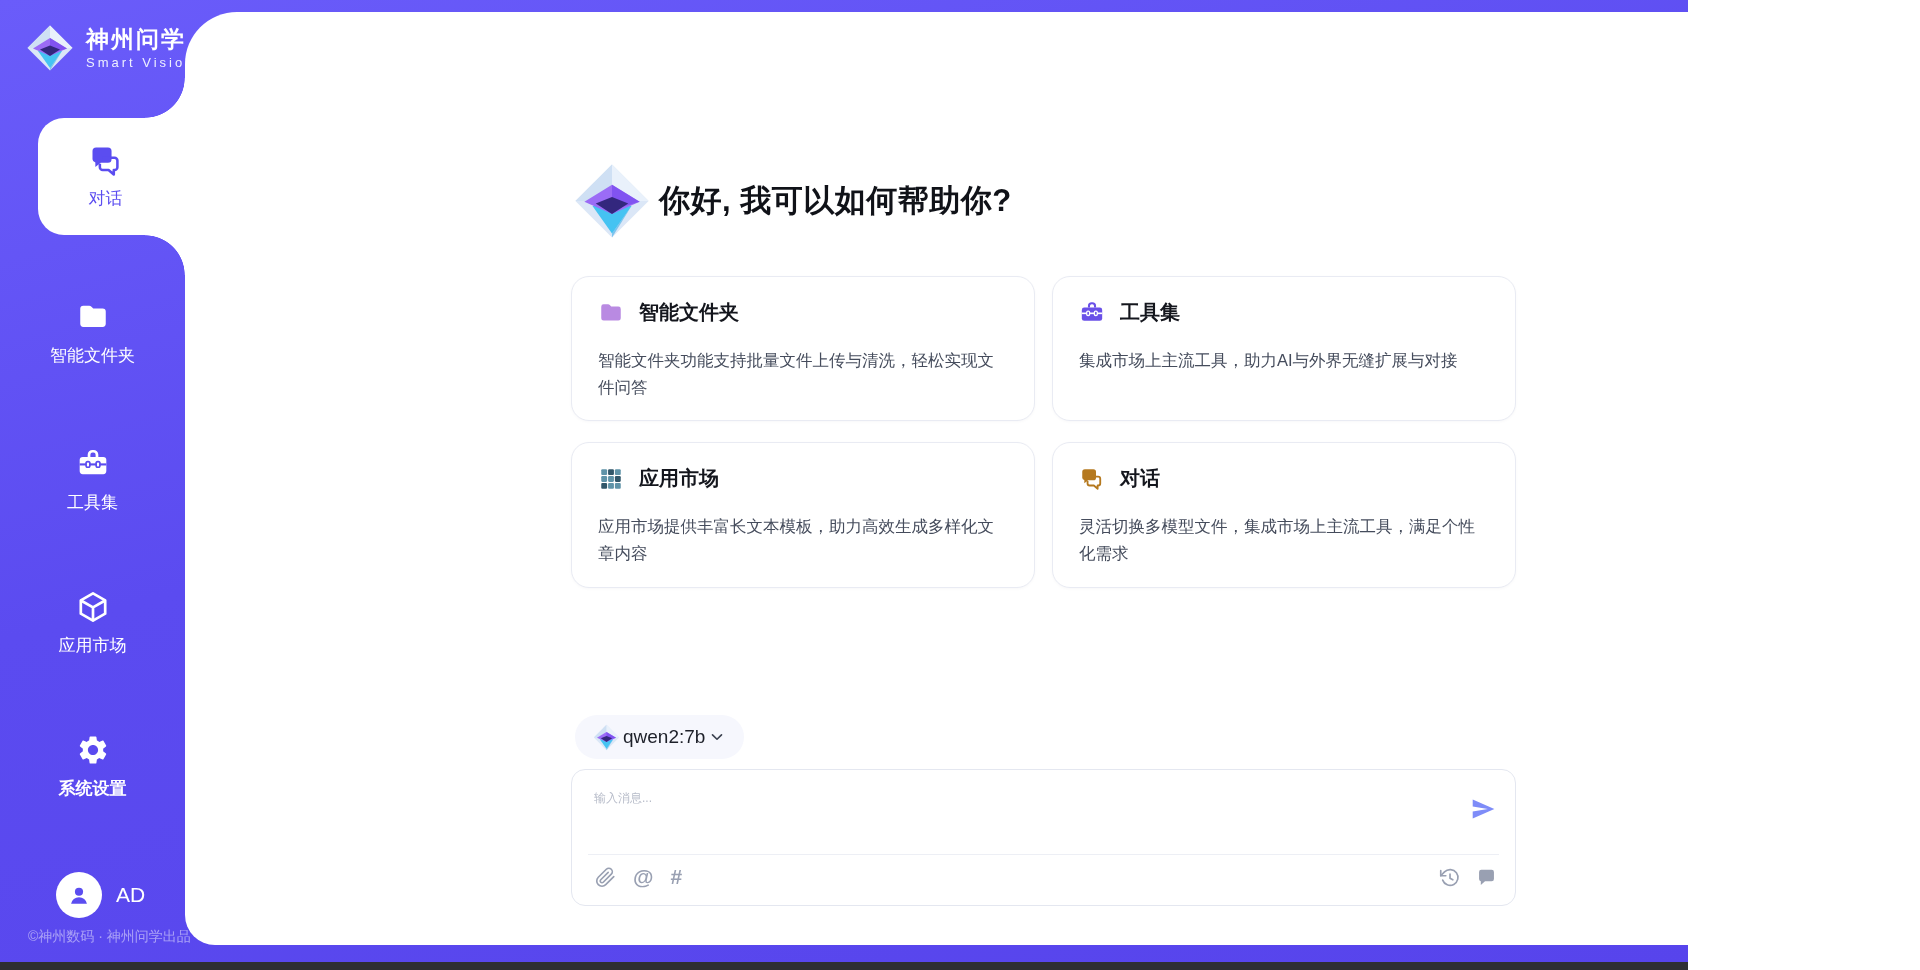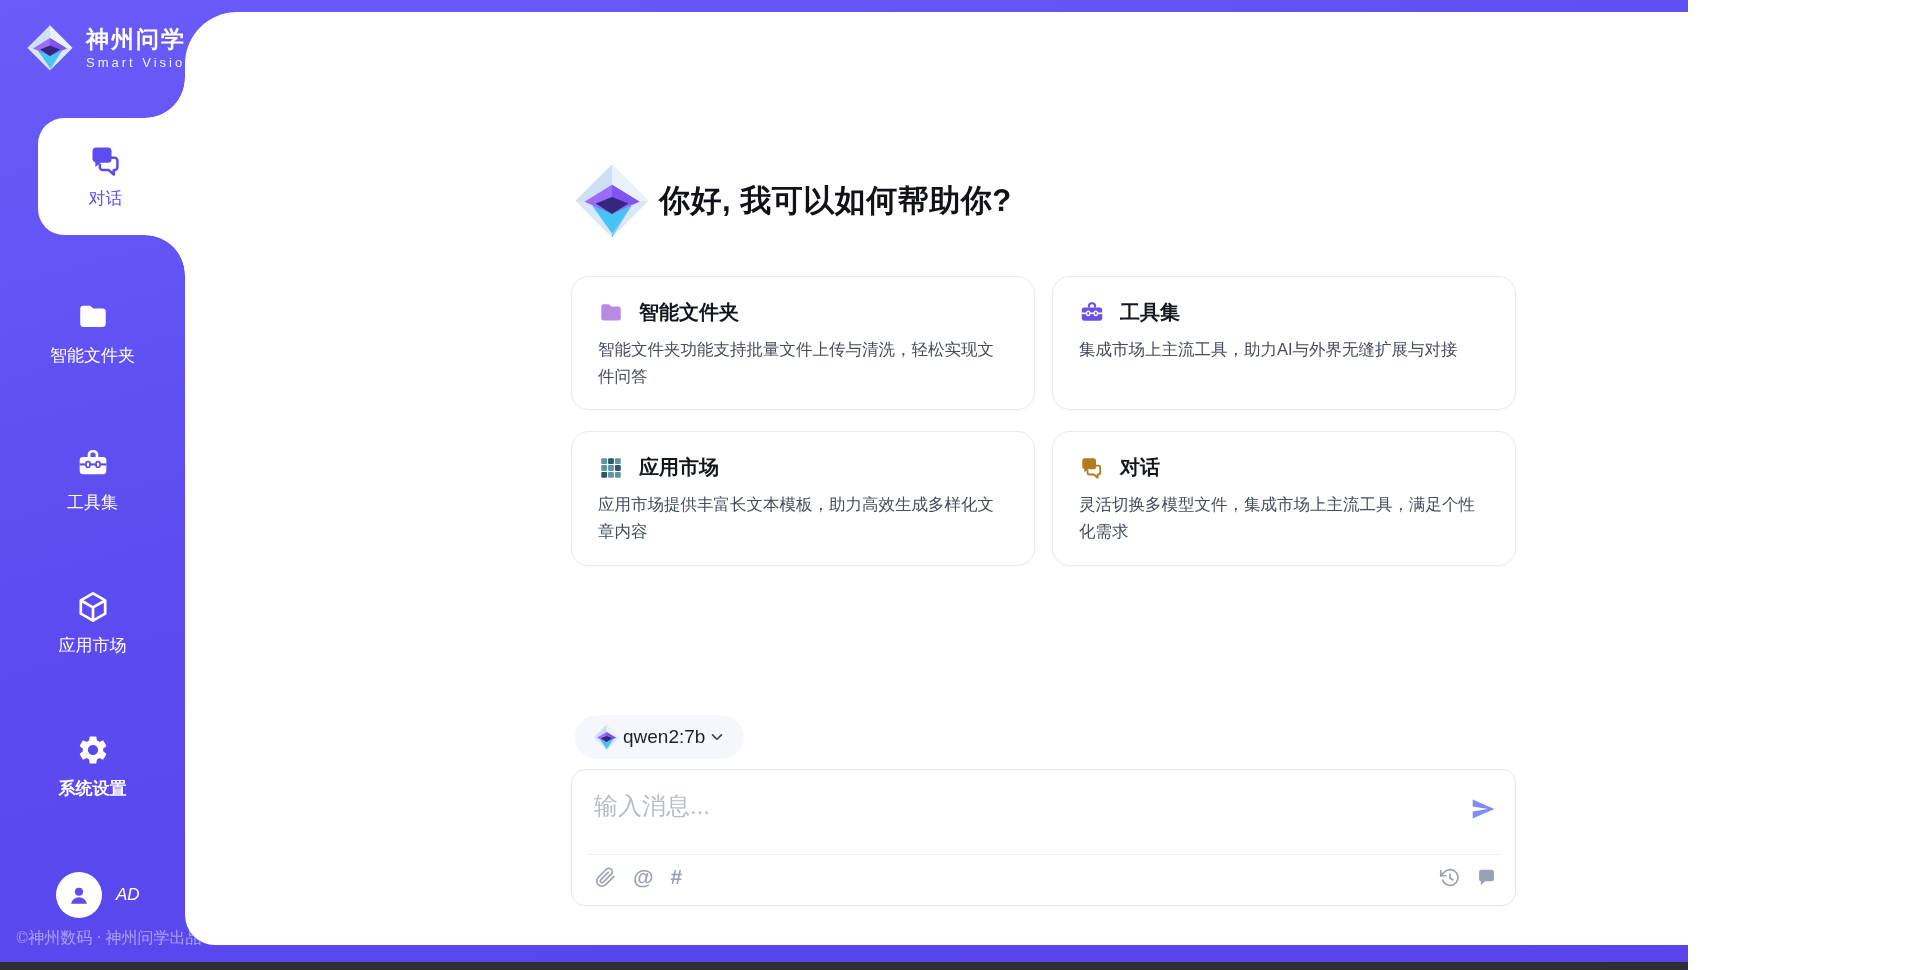--- a/index.html
+++ b/index.html
@@ -39,57 +39,57 @@
   .nav-label { font-size:17px; color:#fff; }
   .nav-active-blob svg { width:36px; height:36px; }
   .nav-active-blob .nav-label { font-size:17px; }
 
   .ni-folder { top:300px; } .ni-toolbox { top:447px; } .ni-cube { top:590px; } .ni-gear { top:733px;font-weight:bold; }
 
   .user-row { position:absolute; left:56px; top:872px; display:flex; align-items:center; gap:14px; cursor:pointer; }
   .avatar { width:46px; height:46px; border-radius:50%; background:#fff;
             display:flex; align-items:center; justify-content:center; }
   .avatar svg { width:28px; height:28px; }
-  .user-name { color:#fff; font-size:17px;font-style:italic; }
-
-  .side-footer { position:absolute; left:16px; top:928px; color:rgba(255,255,255,.48); font-size:16px;font-family:Liberation Serif, serif; }
+  .user-name { color:#fff; font-size:21px; }
+
+  .side-footer { position:absolute; left:28px; top:928px; color:rgba(255,255,255,.48); font-size:14px; }
 
   
   .hero { position:absolute; left:388px; top:150px; display:flex; align-items:center; gap:8px; }
   .hero svg { width:78px; height:78px; }
   .hero-text { font-size:31px; font-weight:bold; color:#101218; letter-spacing:.5px; }
 
   
   .cards { position:absolute; left:386px; top:264px; width:945px;
            display:grid; grid-template-columns:1fr 1fr; gap:21px 17px; }
   .card { background:#fff; border:1px solid #e9ebf3; border-radius:18px; padding:22px 26px 20px 26px;
           min-height:128px; cursor:pointer; box-shadow:0 1px 3px rgba(25,35,70,.03); }
   .card-head { display:flex; align-items:center; gap:15px; }
   .card-head svg { width:26px; height:26px; flex:0 0 auto; }
   .card-title { font-size:20px; font-weight:bold; color:#14161d; }
-  .card-desc { margin-top:10px; font-size:16.5px; line-height:1.62; color:#454c5c; padding-left:0; }
+  .card-desc { margin-top:21px; font-size:16.5px; line-height:1.62; color:#454c5c; padding-left:0; }
 
   .ic-folder-card { color:#b98ae2; }
   .ic-toolbox-card { color:#6a50e8; --seam:#fff; }
   .ic-toolbox-nav { --seam:#5b4bf0; }
   .ic-chat-card { color:#b5791f; }
 
   
   .model-pill { position:absolute; left:390px; top:703px; height:44px; padding:0 18px;
            background:#f6f7fd; border-radius:22px; display:inline-flex; align-items:center; gap:3px; cursor:pointer; }
   .model-pill svg.gem { width:27px; height:27px; }
   .model-name { font-size:19px; color:#1d2029; }
   .model-pill .chev { width:18px; height:18px; }
 
   
   .composer { position:absolute; left:386px; top:757px; width:945px; height:137px;
            background:#fff; border:1px solid #e4e7f0; border-radius:14px; }
   .composer textarea { position:absolute; left:0; top:0; width:860px; height:70px;
            border:none; outline:none; resize:none; background:transparent;
-           padding:20px 22px; font-size:24px; color:#333; font-family:inherit; }
+           padding:20px 22px; font-size:12px; color:#333; font-family:inherit; }
   .composer textarea::placeholder { color:#b7bcc9; }
   .send-btn { position:absolute; right:18px; top:26px; width:28px; height:28px;
            border:none; background:transparent; cursor:pointer; color:#7e8cf8; padding:0; }
   .send-btn svg { width:26px; height:26px; }
   .composer-divider { position:absolute; left:16px; right:16px; top:84px; border-top:1px solid #edeff5; }
   .composer-tools-left { position:absolute; left:22px; top:96px; display:flex; align-items:center; gap:17px; color:#99a0b2; }
   .composer-tools-right { position:absolute; right:18px; top:96px; display:flex; align-items:center; gap:15px; color:#99a0b2; }
   .tool-icon { width:22px; height:22px; cursor:pointer; display:flex; align-items:center; justify-content:center; }
   .tool-icon svg { width:21px; height:21px; }
   .tool-glyph { font-size:21px; line-height:22px; cursor:pointer; color:#99a0b2; font-weight:bold; }

